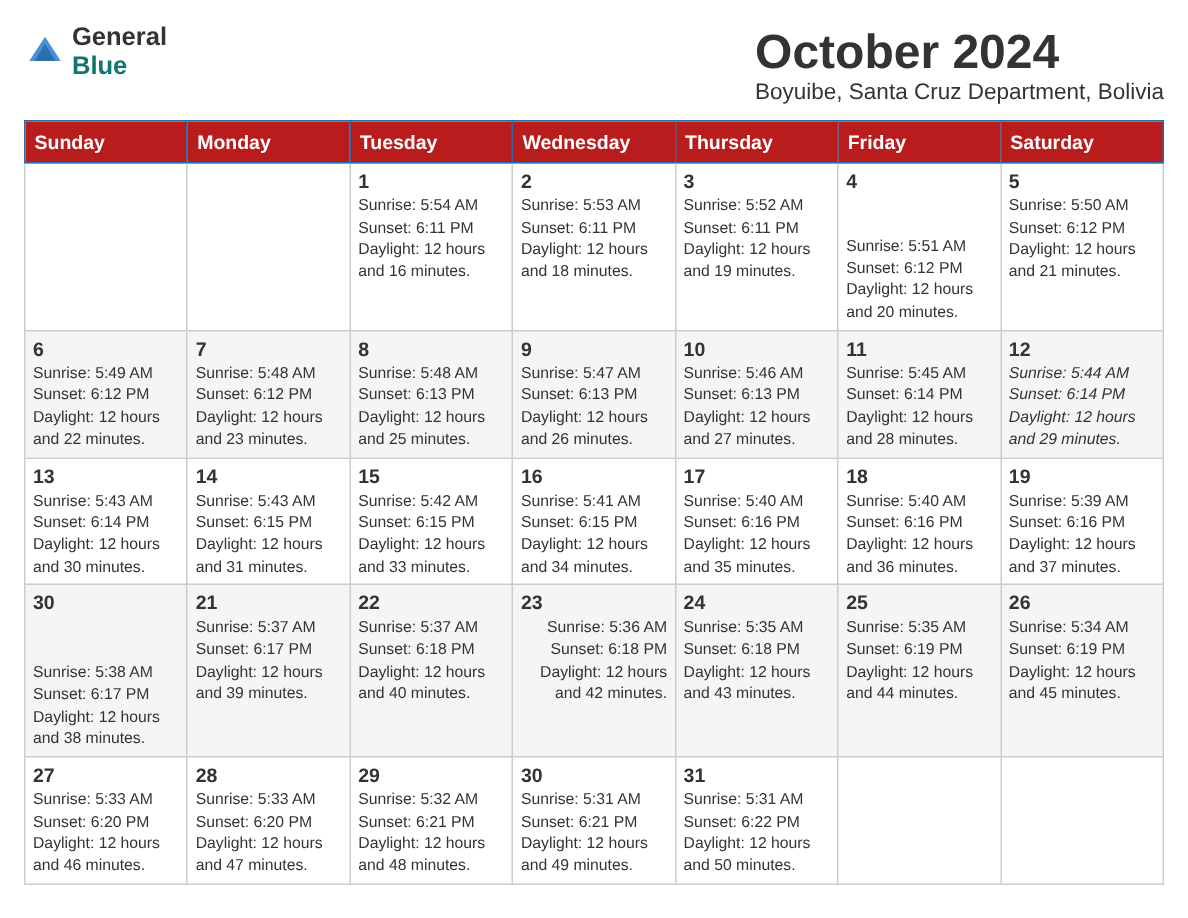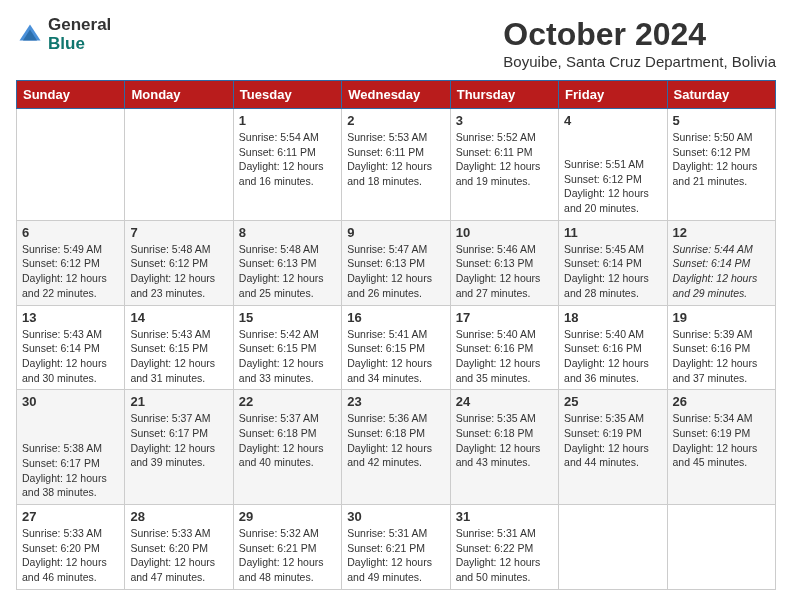--- a/index.html
+++ b/index.html
@@ -248,21 +248,21 @@
 Daylight: 12 hours and 39 minutes.</div>
         </td>
         <td>
           <span class="day-number">22</span>
           <div class="day-info" style="white-space: pre-line;">Sunrise: 5:37 AM
 Sunset: 6:18 PM
 Daylight: 12 hours and 40 minutes.</div>
         </td>
         <td>
           <span class="day-number">23</span>
-          <div class="day-info" style="white-space: pre-line;">Sunrise: 5:36 AM
+          <div class="day-info" style="white-space: pre-line; text-align: right;">Sunrise: 5:36 AM
 Sunset: 6:18 PM
 Daylight: 12 hours and 42 minutes.</div>
         </td>
         <td>
           <span class="day-number">24</span>
           <div class="day-info" style="white-space: pre-line;">Sunrise: 5:35 AM
 Sunset: 6:18 PM
 Daylight: 12 hours and 43 minutes.</div>
         </td>
         <td>

